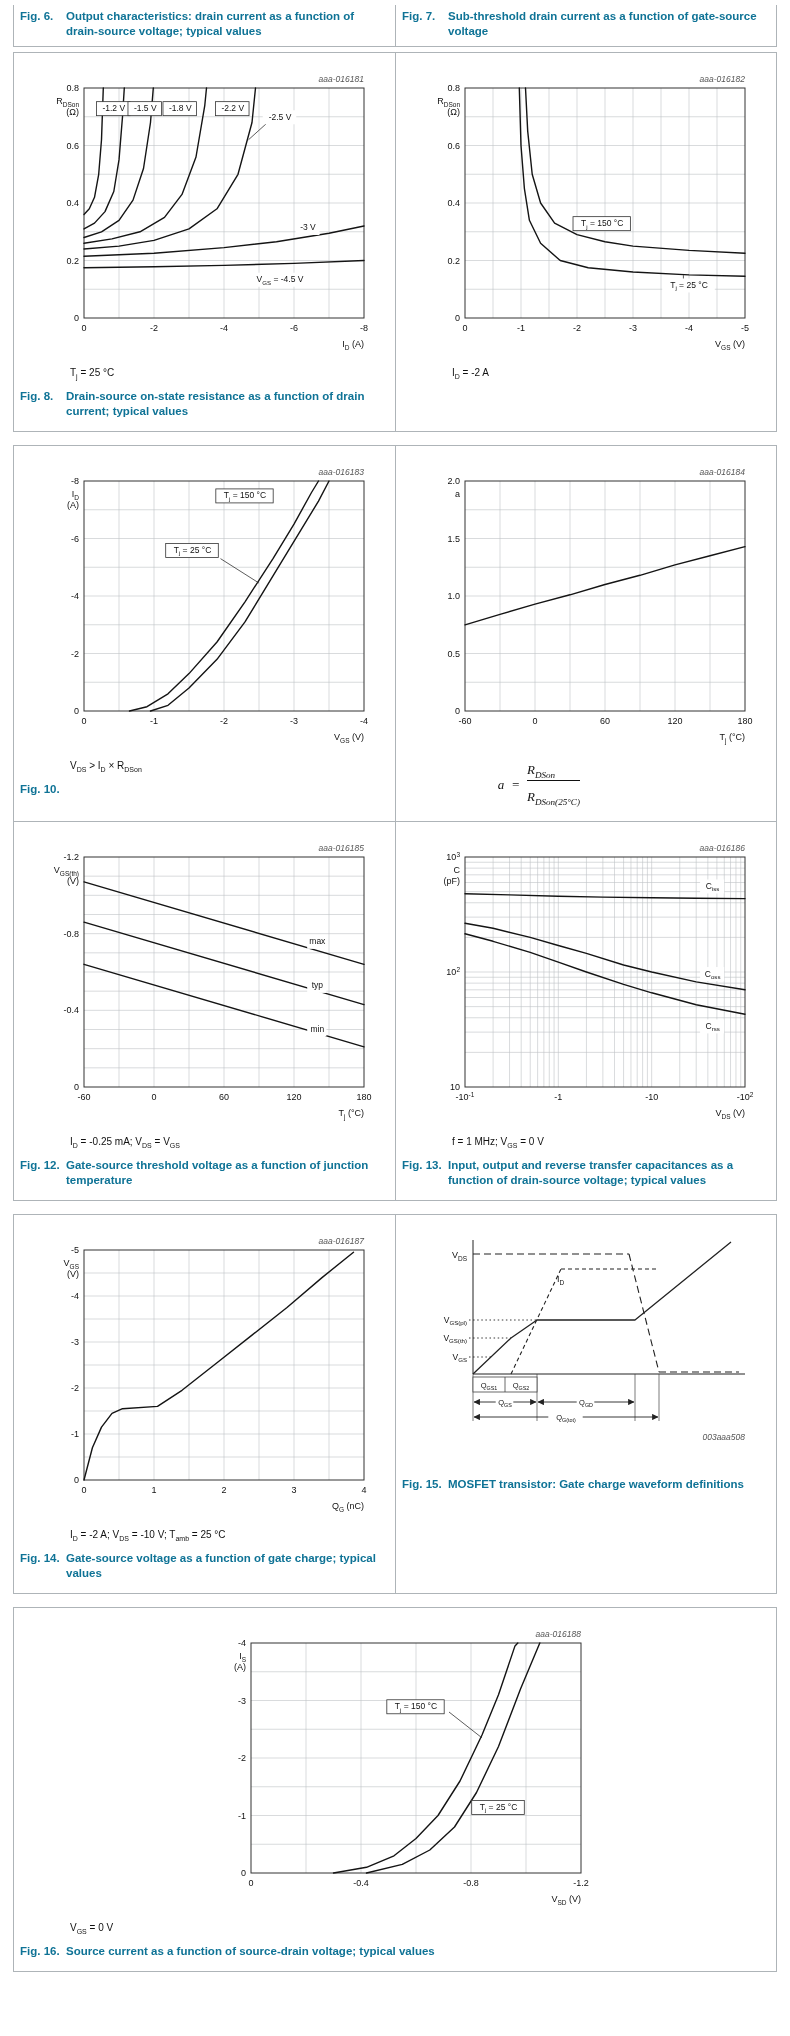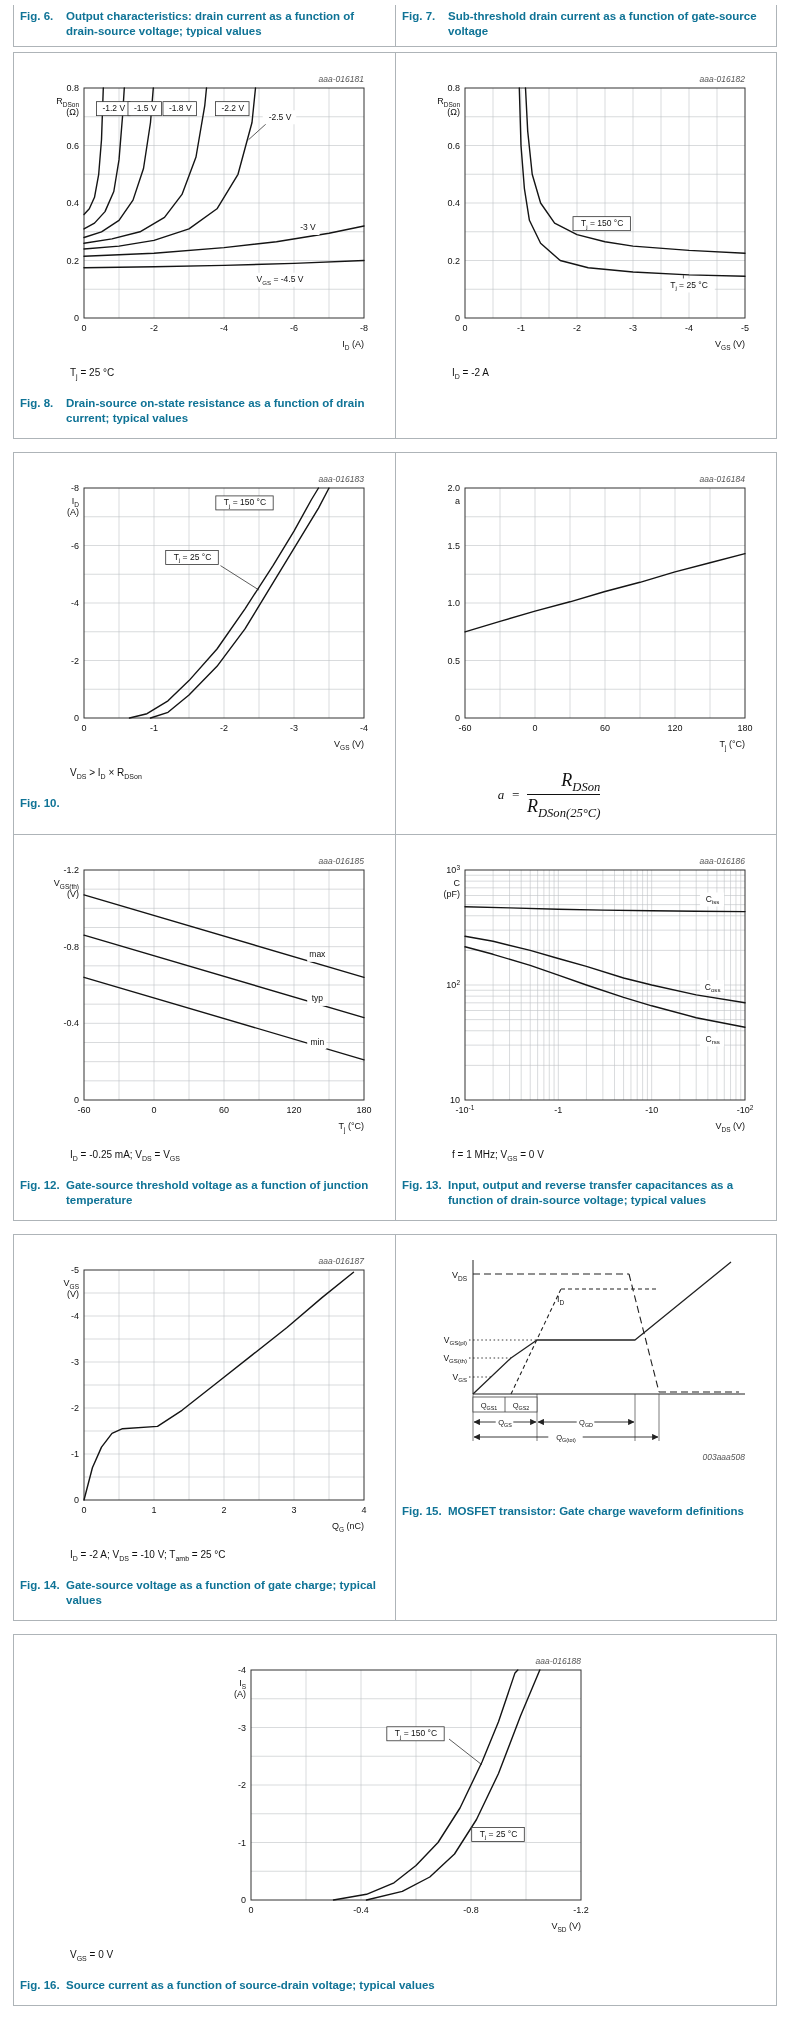--- a/index.html
+++ b/index.html
@@ -8,28 +8,28 @@
   .content{padding:5px 13px 28px}
   .panel{border:1px solid #aeb4b8;margin-bottom:13px;background:#fff}
   .grid2{display:grid;grid-template-columns:1fr 1fr}
   .cell{padding:9px 6px 12px;min-width:0}
   .cr{border-left:1px solid #aeb4b8}
   .rt{border-top:1px solid #aeb4b8}
   .caption-row{border-top:none;margin-bottom:5px}
   .caption-row .cell{padding:4px 6px 7px}
   .caption-row .caption{margin-top:0}
   .chartbox{text-align:center}
-  .caption{display:flex;color:#0f7396;font-weight:bold;font-size:11.5px;line-height:1.3;margin-top:16px}
+  .caption{display:flex;color:#0f7396;font-weight:bold;font-size:11.5px;line-height:1.3;margin-top:9px}
   .caption .figno{flex:0 0 46px}
   .caption .captext{flex:1;padding-right:4px}
   .sublabel{font-size:10px;margin:9px 0 0 50px;color:#111}
   sub{font-size:70%}
   .formula{font-family:"Liberation Serif",serif;font-style:italic;font-size:13px;margin:12px 0 2px 26%;display:flex;align-items:center;gap:7px;width:fit-content;color:#111}
-  .frac{display:inline-flex;flex-direction:column;align-items:flex-end;font-size:18px;line-height:1.15}
-  .frac .den{border-top:1px solid #111;padding-top:1px}
+  .frac{display:inline-flex;flex-direction:column;align-items:flex-start;font-size:13px;line-height:1.15}
+  .frac .den{border-top:1px solid #111;padding-top:9px}
   .fig16-sub{}
   svg{display:inline-block}
 </style>
 </head>
 <body>
 
 <div class="content">
 
   <div class="panel grid2 caption-row">
     <div class="cell">

